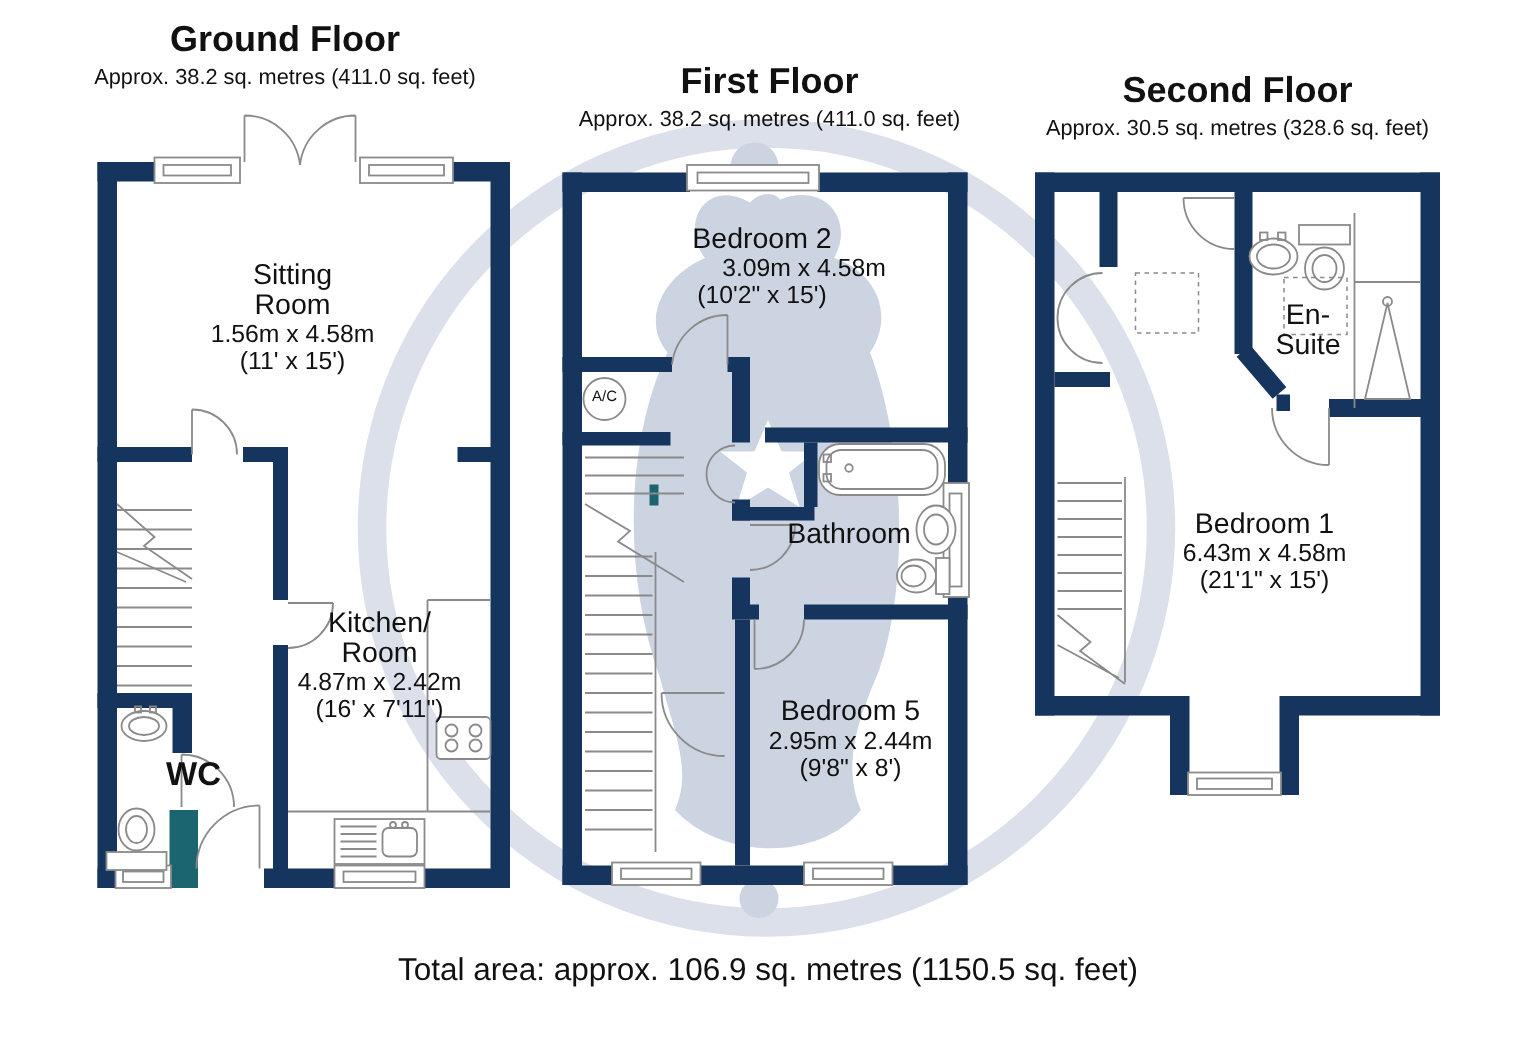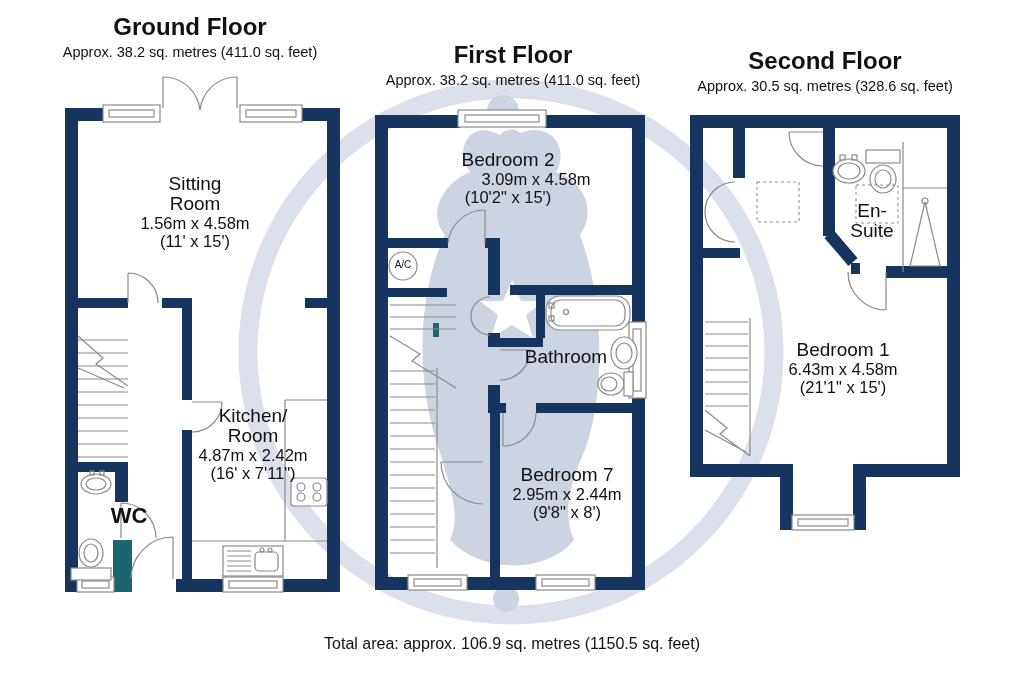--- a/index.html
+++ b/index.html
@@ -13,21 +13,21 @@
   .dash{fill:none;stroke:var(--line,#8a8a8a);stroke-width:1;stroke-dasharray:3 3;}
   .wm{fill:var(--wm,#ccd4e1);}
   .wmring{fill:none;stroke:var(--wmring,#dbe0ea);}
   .t{position:absolute;transform:translateX(-50%);text-align:center;white-space:nowrap;line-height:1.05;}
   .title{font-size:24px;font-weight:bold;}
   .areaLine{font-size:14.5px;}
   .rname{font-size:19px;font-weight:normal;}
   .rdim{font-size:16.5px;}
   .big{font-size:22px;font-weight:bold;margin-left:32px;}
   .tiny{font-size:10px;font-weight:normal;}
-  .foot{font-size:16px;}
+  .foot{font-size:21px;}
 </style>
 </head>
 <body>
 
 <div class="stage">
 
 <svg width="1020" height="698" viewBox="0 0 1020 698">
 
   <g>
     <circle class="wmring" cx="511" cy="352" r="263" stroke-width="19"></circle>
@@ -251,21 +251,21 @@
 
 <div class="t big" style="left:97px;top:504px">WC</div>
 <div class="t tiny" style="left:403px;top:260px">A/C</div>
 
 <div class="t rname" style="left:508px;top:150px">Bedroom 2</div>
 <div class="t rdim" style="left:536px;top:171px">3.09m x 4.58m</div>
 <div class="t rdim" style="left:508px;top:189px">(10'2" x 15')</div>
 
 <div class="t rname" style="left:566px;top:347px">Bathroom</div>
 
-<div class="t rname" style="left:567px;top:465px">Bedroom 7</div>
+<div class="t rname" style="left:567px;top:465px">Bedroom 5</div>
 <div class="t rdim" style="left:567px;top:486px">2.95m x 2.44m</div>
 <div class="t rdim" style="left:567px;top:504px">(9'8" x 8')</div>
 
 <div class="t rname" style="left:872px;top:201px">En-</div>
 <div class="t rname" style="left:872px;top:221px">Suite</div>
 
 <div class="t rname" style="left:843px;top:340px">Bedroom 1</div>
 <div class="t rdim" style="left:843px;top:361px">6.43m x 4.58m</div>
 <div class="t rdim" style="left:843px;top:379px">(21'1" x 15')</div>
 

